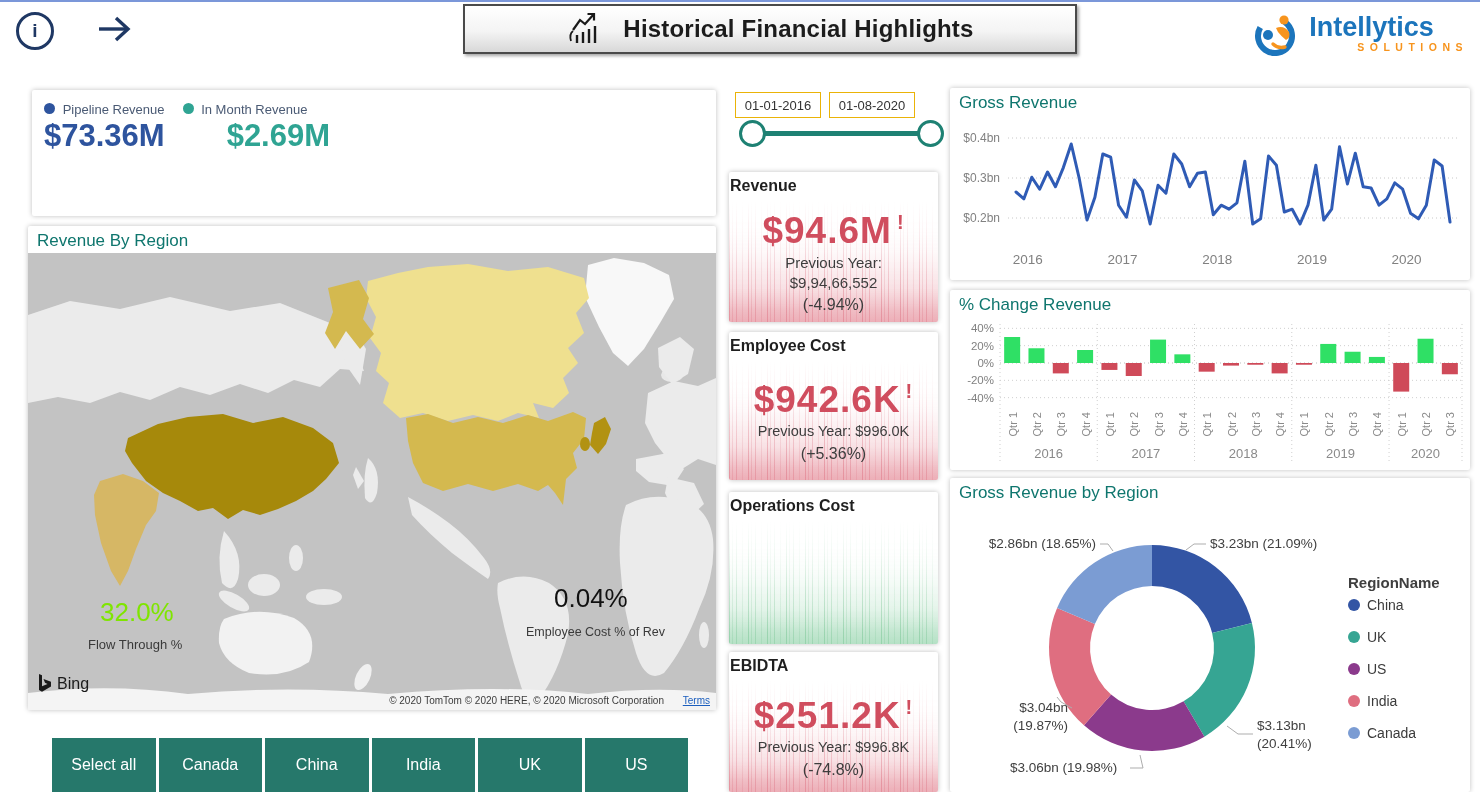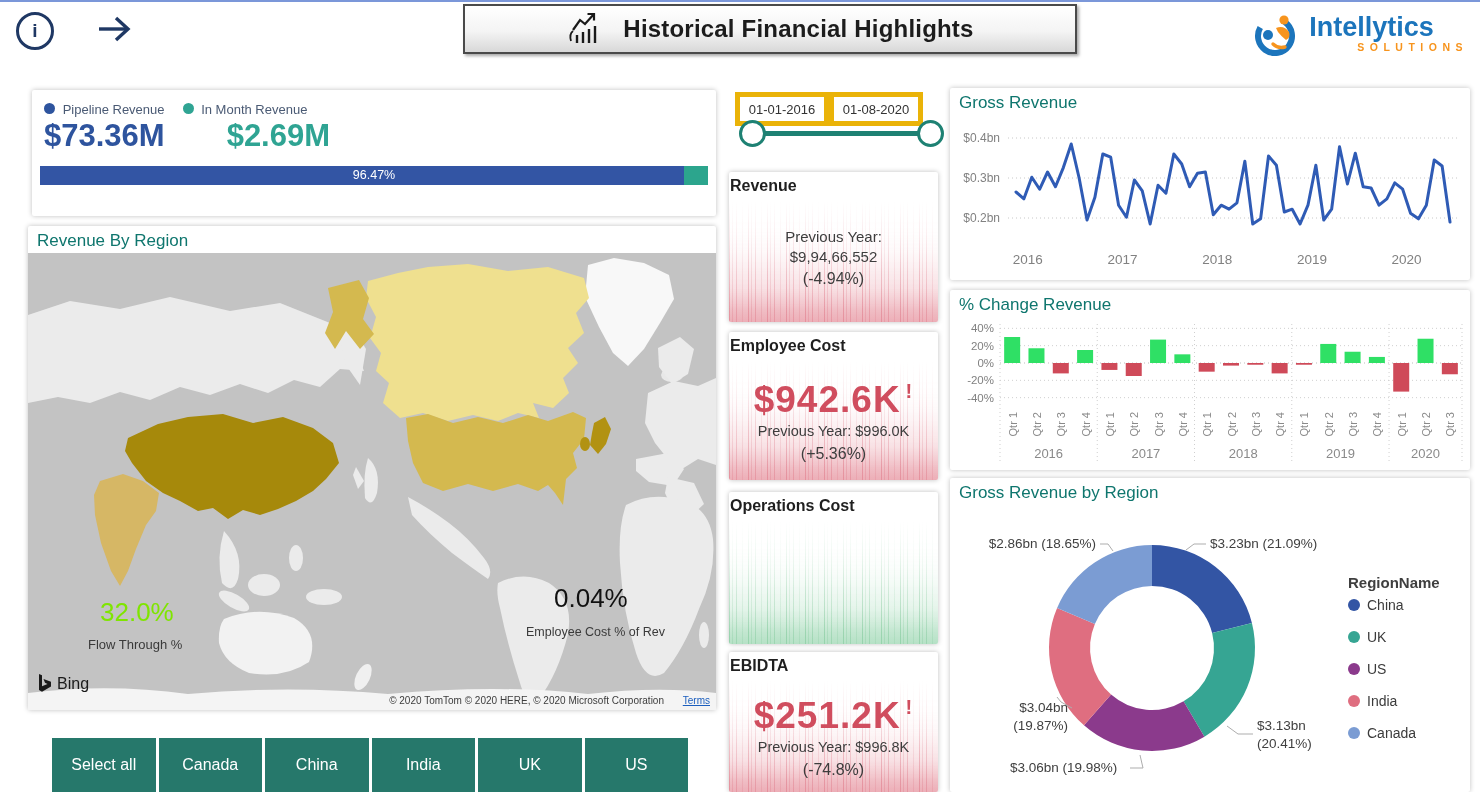--- a/index.html
+++ b/index.html
@@ -32,21 +32,21 @@
   .map-note-val{position:absolute;font-size:26px;}
   .map-note-lab{position:absolute;font-size:13px;color:#3a3a3a;}
   .bing{position:absolute;left:10px;bottom:16px;display:flex;align-items:center;gap:5px;font-size:16px;color:#1a1a1a;}
   .map-copy{position:absolute;right:6px;bottom:4px;font-size:10px;color:#3c3c3c;}
   .map-copy a{color:#1B5EBE;}
   
   .rbtns{position:absolute;left:52px;top:738px;width:636px;height:54px;display:flex;gap:3px;}
   .rbtn{flex:1;background:#26786B;color:#fff;font-size:16px;display:flex;align-items:center;justify-content:center;cursor:pointer;}
   
   .slicer{position:absolute;left:729px;top:90px;width:216px;height:72px;}
-  .dbox{position:absolute;top:2px;width:84px;height:24px;border:5px solid #eab308;background:#fff;
+  .dbox{position:absolute;top:2px;width:84px;height:24px;border:1px solid #eab308;background:#fff;
         display:flex;align-items:center;justify-content:center;font-size:13px;color:#333;cursor:text;}
   .track{position:absolute;left:22px;right:22px;top:41px;height:5px;background:#1E8173;border-radius:2px;}
   .handle{position:absolute;top:30px;width:21px;height:21px;border:3.5px solid #1E8173;border-radius:50%;background:#fff;cursor:pointer;}
   
   .mcard{overflow:hidden;}
   .tex{position:absolute;left:0;right:0;bottom:0;top:24px;pointer-events:none;}
   .tex-red{background:
      linear-gradient(to top, rgba(224,120,135,0.60) 0%, rgba(224,120,135,0.26) 28%, rgba(224,120,135,0.10) 55%, transparent 82%),
      repeating-linear-gradient(90deg, rgba(214,92,110,0.45) 0 1px, transparent 1px 3px, rgba(214,92,110,0.25) 3px 4px,
         transparent 4px 7px, rgba(214,92,110,0.36) 7px 8px, transparent 8px 13px, rgba(214,92,110,0.20) 13px 14px, transparent 14px 19px);
@@ -125,24 +125,20 @@
     </span>
     <span>
       <span class="dot" style="background: rgb(47, 164, 147);"></span>
       <span>In Month Revenue</span>
     </span>
   </div>
   <div class="kpi-vals">
     <span class="kpi-big" style="color: rgb(46, 84, 158);">$73.36M</span>
     <span class="kpi-big" style="color: rgb(47, 164, 147);">$2.69M</span>
   </div>
-  <div class="pbar">
-    <div class="pfill" style="width: 96.47%;"></div>
-    <div class="plabel">96.47%</div>
-  </div>
 </div>
 
 <div class="card" style="left:28px;top:226px;width:688px;height:484px;">
   <div class="card-title">Revenue By Region</div>
   <div class="map-wrap">
     <svg width="688" height="457" viewBox="0 0 688 457">
       <rect x="0" y="0" width="688" height="457" fill="#c3c3c3"></rect>
 
       <path fill="#ebebeb" d="M0,62 L42,48 92,56 142,44 202,58 252,50 302,70 326,92 336,118 312,116 292,134 266,127 240,140 212,131 182,142 152,134 122,147 92,139 62,150 30,144 0,150 Z"></path>
       <path fill="#ebebeb" d="M318,62 L338,96 332,132 318,112 312,84 Z"></path>
@@ -206,20 +202,21 @@
   <div class="dbox" style="left:100px;">01-08-2020</div>
   <div class="track"></div>
   <div class="handle" style="left:10px;"></div>
   <div class="handle" style="left:188px;"></div>
 </div>
 
 <div class="card mcard theme-red" style="left:729px;top:172px;width:209px;height:150px;">
   <div class="tex tex-red"></div>
   <div class="mtitle">Revenue</div>
   <div class="mbody">
+    <div class="mval"><span>$94.6M</span><span class="status">!</span></div>
     <div class="mline" style="font-size:15px;">Previous Year:</div>
     <div class="mline" style="font-size:15px;">$9,94,66,552</div>
     <div class="mpct">(-4.94%)</div>
   </div>
 </div>
 
 <div class="card mcard theme-red" style="left:729px;top:332px;width:209px;height:148px;">
   <div class="tex tex-red"></div>
   <div class="mtitle">Employee Cost</div>
   <div class="mbody">

